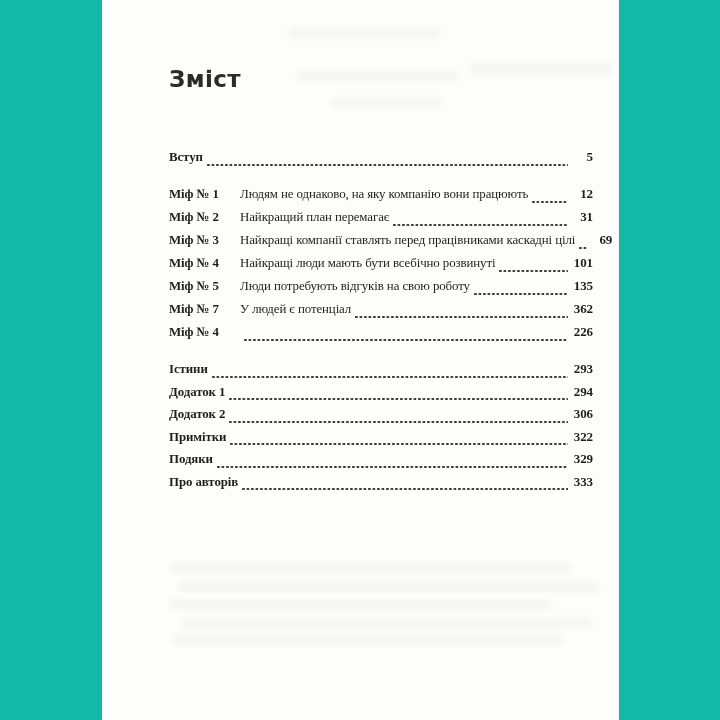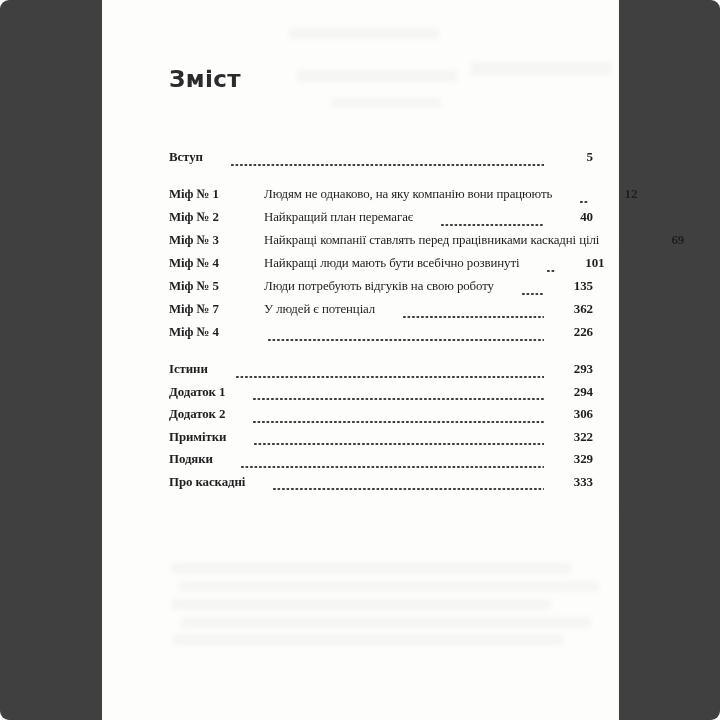--- a/index.html
+++ b/index.html
@@ -4,24 +4,23 @@
 <style>
   html, body {
     margin: 0;
     padding: 0;
     background: #ffffff;
   }
   .photo {
     position: relative;
     width: 720px;
     height: 720px;
-    background: #404040;
+    background: #14b8a6;
     overflow: hidden;
     font-family: "Liberation Serif", serif;
-    border-radius: 9px;
   }
   .page {
     position: absolute;
     left: 102px;
     top: 0;
     width: 515px;
     height: 720px;
     background: #fdfdfc;
     border-right: 1px solid rgba(0,0,0,0.03);
     border-left: 1px solid rgba(0,0,0,0.02);
@@ -53,21 +52,20 @@
     top: 149px;
     color: #1f1f1f;
   }
   .row {
     display: flex;
     align-items: baseline;
     height: 23px;
     font-size: 12.9px;
     letter-spacing: -0.1px;
     white-space: nowrap;
-    gap: 24px;
   }
   .row .label {
     font-weight: 700;
     flex: 0 0 auto;
   }
   .row.myth .label {
     width: 71px;
   }
   .row .entry-title {
     flex: 0 1 auto;
@@ -124,21 +122,21 @@
         <div class="row myth">
           <span class="label">Міф № 1</span>
           <span class="entry-title">Людям не однаково, на яку компанію вони працюють</span>
           <span class="leader"></span>
           <span class="pagenum">12</span>
         </div>
         <div class="row myth">
           <span class="label">Міф № 2</span>
           <span class="entry-title">Найкращий план перемагає</span>
           <span class="leader"></span>
-          <span class="pagenum">40</span>
+          <span class="pagenum">31</span>
         </div>
         <div class="row myth">
           <span class="label">Міф № 3</span>
           <span class="entry-title">Найкращі компанії ставлять перед працівниками каскадні цілі</span>
           <span class="leader"></span>
           <span class="pagenum">69</span>
         </div>
         <div class="row myth">
           <span class="label">Міф № 4</span>
           <span class="entry-title">Найкращі люди мають бути всебічно розвинуті</span>
@@ -184,21 +182,21 @@
           <span class="label">Примітки</span>
           <span class="leader"></span>
           <span class="pagenum">322</span>
         </div>
         <div class="row">
           <span class="label">Подяки</span>
           <span class="leader"></span>
           <span class="pagenum">329</span>
         </div>
         <div class="row">
-          <span class="label">Про каскадні</span>
+          <span class="label">Про авторів</span>
           <span class="leader"></span>
           <span class="pagenum">333</span>
         </div>
       </div>
 
     </div>
   </div>
 </div>
 
 </body></html>

